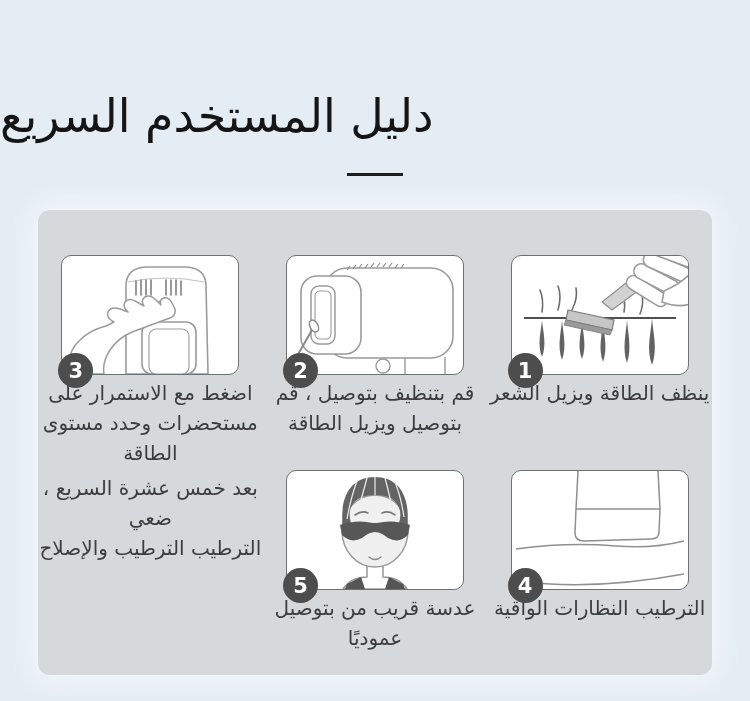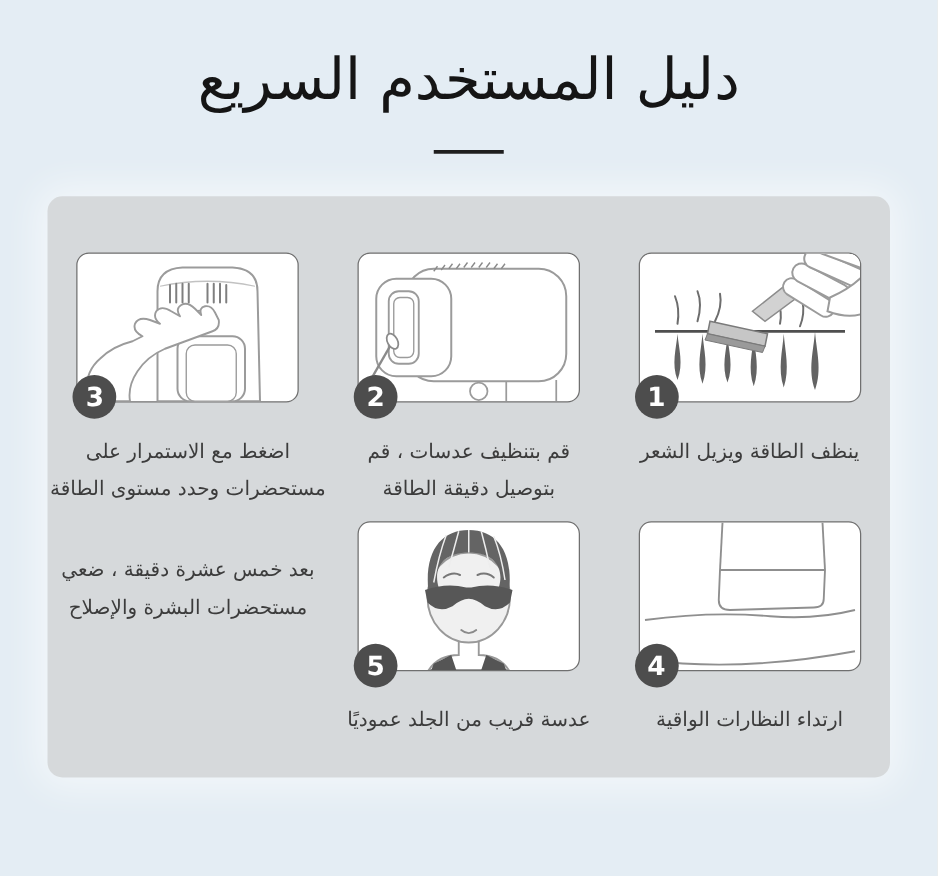--- a/index.html
+++ b/index.html
@@ -1,21 +1,21 @@
 <!DOCTYPE html>
 <html lang="ar" style="--background: #e4edf4; --panel: #d6d9db; --card-bg: #ffffff; --card-border: #707070; --badge-bg: #4d4d4d; --badge-text: #ffffff; --caption-text: #3c3c3c; --title-text: #151515;"><head>
 <meta charset="utf-8">
 <style>
   html,body{margin:0;padding:0;}
   .page{
     width:750px;height:701px;overflow:hidden;position:relative;
     background:var(--background,#e4edf4);
     font-family:"DejaVu Sans",sans-serif;
   }
-  .header{padding-top:30px;text-align:center;}
+  .header{padding-top:83px;text-align:left;}
   .title{
     margin:0;font-size:46px;line-height:66px;font-weight:normal;
     color:var(--title-text,#151515);direction:rtl;
   }
   .underline{width:56px;height:3px;background:#1c1c1c;margin:24px auto 0;}
   .panel{
     width:674px;height:465px;margin:34px auto 0;box-sizing:border-box;
     background:var(--panel,#d6d9db);border-radius:12px;
     box-shadow:0 0 30px 8px rgba(255,255,255,.55);
     padding:45px 0 0;
@@ -30,22 +30,22 @@
     border-radius:10px;
   }
   .card svg{display:block;width:176px;height:118px;border-radius:9px;}
   .badge{
     position:absolute;left:-4px;bottom:-14px;width:35px;height:35px;border-radius:50%;
     background:var(--badge-bg,#4d4d4d);color:var(--badge-text,#fff);
     display:flex;align-items:center;justify-content:center;
     font-size:21px;font-weight:bold;direction:ltr;
   }
   .caption{
-    margin-top:24px;width:224px;text-align:center;direction:rtl;
-    font-size:16px;line-height:30px;color:var(--caption-text,#3c3c3c);
+    margin-top:3px;width:224px;text-align:center;direction:rtl;
+    font-size:20px;line-height:30px;color:var(--caption-text,#3c3c3c);
   }
 </style>
 </head>
 <body>
 
 <div class="page">
 
   <div class="header">
     <h1 class="title">دليل المستخدم السريع</h1>
     <div class="underline"></div>
@@ -110,22 +110,22 @@
             <path d="M118 102 v 16 M158 101 v 17"></path>
           </g>
           <line x1="2" y1="114" x2="25" y2="74" stroke="#8a8a8a" stroke-width="2"></line>
           <ellipse cx="27" cy="70" rx="4" ry="6.5" transform="rotate(-28 27 70)" fill="#fff" stroke="#8a8a8a" stroke-width="1.4"></ellipse>
         </svg>
         <div class="badge">
           <span>2</span>
         </div>
       </div>
       <div class="caption">
-        <div>قم بتنظيف عدسات ، قم</div>
-        <div>بتوصيل دقيقة الطاقة</div>
+        <div>قم بتنظيف بتوصيل ، قم</div>
+        <div>بتوصيل ويزيل الطاقة</div>
       </div>
     </div>
 
     <div class="step">
       <div class="card">
         <svg viewBox="0 0 176 118">
           <path d="M 64 118 L 64 30 Q 64 12 84 11 L 124 11 Q 144 12 144 30 L 146 118 Z" fill="#fff" stroke="#9b9b9b" stroke-width="1.6"></path>
           <path d="M 66 26 Q 104 18 142 26" stroke="#c2c2c2" stroke-width="1" fill="none"></path>
           <g stroke="#7f7f7f" stroke-width="1.6" stroke-linecap="round" fill="none">
             <path d="M74 25 v14 M79 24 v15 M84 24 v15 M89 24 v15"></path>
@@ -157,21 +157,21 @@
             <path d="M64 38 L 63 62 Q 63 70 72 70 L 139 68 Q 147 68 147 61 L 148 38"></path>
             <path d="M4 78 Q 56 71 104 75 Q 140 78 172 70"></path>
             <path d="M6 110 Q 80 120 172 103"></path>
           </g>
         </svg>
         <div class="badge">
           <span>4</span>
         </div>
       </div>
       <div class="caption">
-        <div>ارتداء النظارات الواقية</div>
+        <div>الترطيب النظارات الواقية</div>
         <div></div>
       </div>
     </div>
 
     <div class="step">
       <div class="card">
         <svg viewBox="0 0 176 118">
           <path d="M80 88 L80 106 Q 64 106 56 118 L 120 118 Q 112 106 96 106 L 96 88 Z" fill="#fff" stroke="#999" stroke-width="1.5"></path>
           <path d="M60 113 L74 106 L78 118 L58 118 Z M116 113 L102 106 L98 118 L118 118 Z" fill="#555"></path>
           <ellipse cx="88" cy="60" rx="33" ry="36" fill="#f0f0f0" stroke="#999" stroke-width="1.5"></ellipse>
@@ -188,26 +188,26 @@
               <path d="M95 42 q 7 -3 13 2"></path>
           </g>
           <path d="M53 54 Q 70 48 86 52 L 90 52 Q 106 48 123 54 L 121 64 Q 112 73 101 67 Q 94 61 88 61 Q 82 61 75 67 Q 64 73 55 64 Z" fill="#575757"></path>
           <path d="M82 86 q 6 5 12 0" stroke="#8a8a8a" stroke-width="1.5" fill="none" stroke-linecap="round"></path>
         </svg>
         <div class="badge">
           <span>5</span>
         </div>
       </div>
       <div class="caption">
-        <div>عدسة قريب من الجلد عموديًا</div>
+        <div>عدسة قريب من بتوصيل عموديًا</div>
         <div></div>
       </div>
     </div>
 
     <div class="step">
       <div class="caption">
-        <div>بعد خمس عشرة دقيقة ، ضعي</div>
-        <div>مستحضرات البشرة والإصلاح</div>
+        <div>بعد خمس عشرة السريع ، ضعي</div>
+        <div>الترطيب الترطيب والإصلاح</div>
       </div>
     </div>
 
   </div>
 </div>
 
 </body></html>

